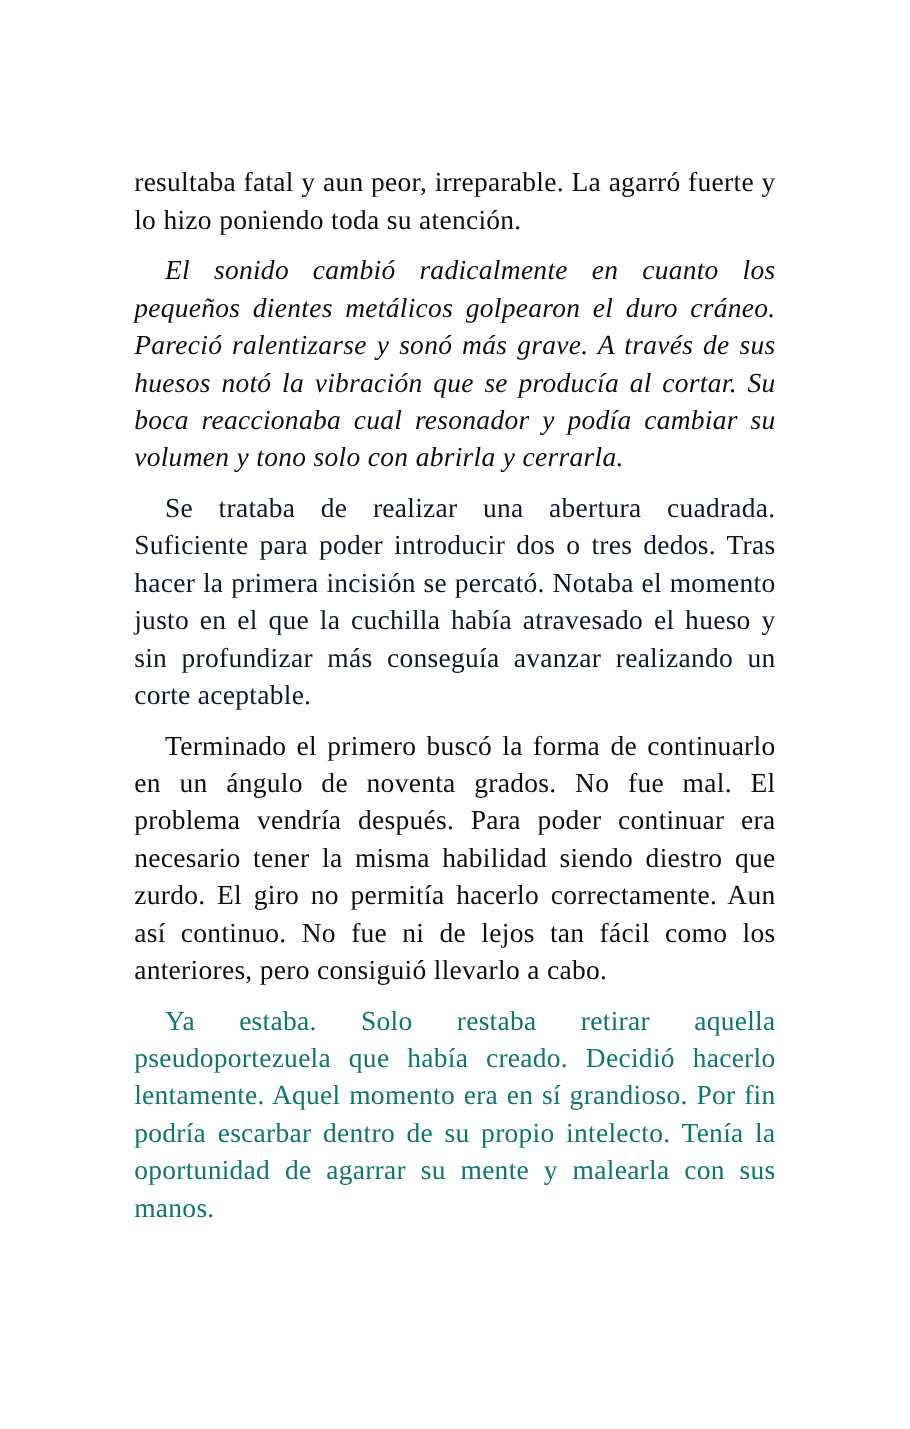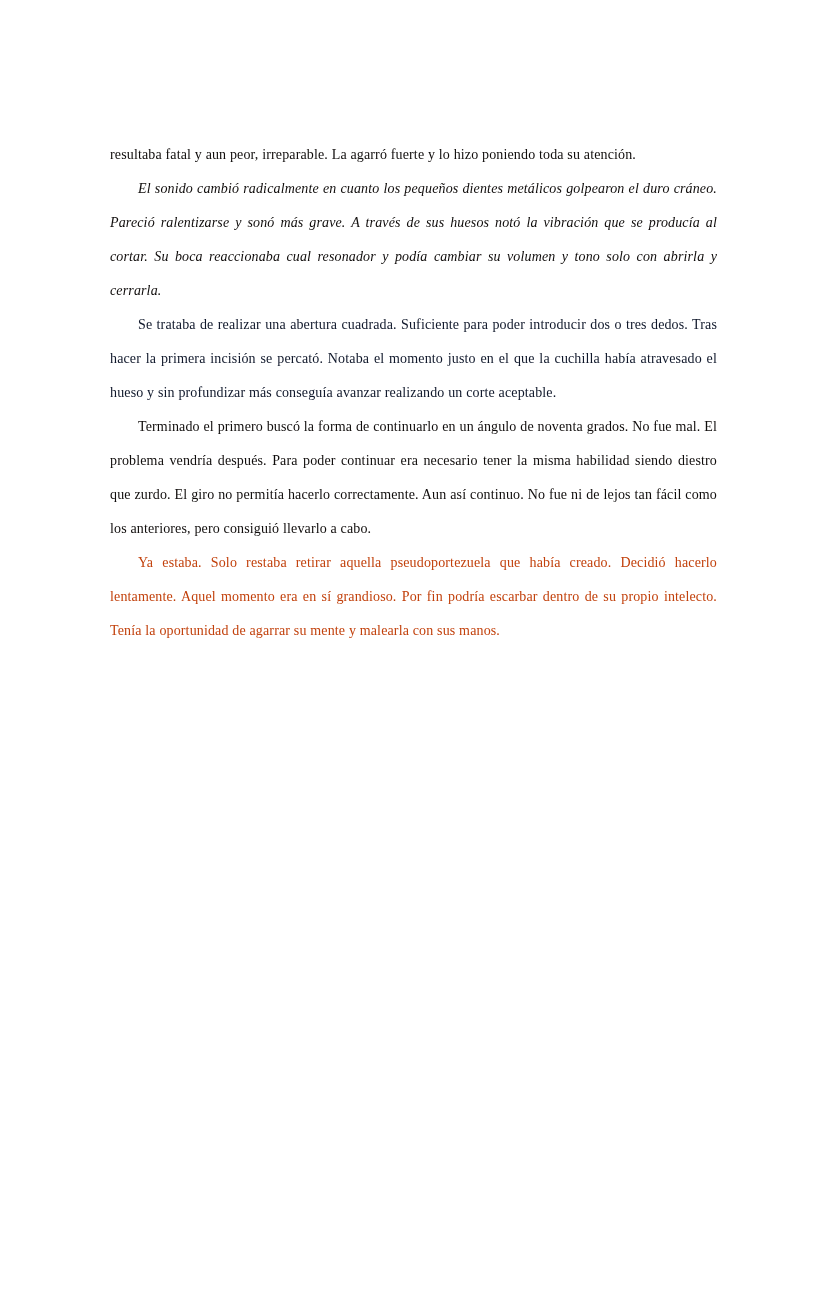--- a/index.html
+++ b/index.html
@@ -20,23 +20,23 @@
   }
 
   .text-column {
     position: absolute;
     left: 110px;
     top: 138px;
     width: 607px;
   }
 
   .para {
-    margin: 0;
+    margin: 12px;
     font-family: "Liberation Serif", "DejaVu Serif", serif;
-    font-size: 14px;
+    font-size: 25px;
     line-height: 34px;
     color: #100d0c;
     text-align: justify;
     text-justify: inter-word;
     -webkit-font-smoothing: antialiased;
     letter-spacing: 0.01em;
     word-spacing: 0.005em;
     hyphens: none;
   }
 
@@ -68,20 +68,20 @@
   <div class="text-column">
 
     <p class="para continuation" style="color: rgb(16, 13, 12);">resultaba fatal y aun peor, irreparable. La agarró fuerte y lo hizo poniendo toda su atención.</p>
 
     <p class="para indented" style="color: rgb(16, 13, 12); font-style: italic;">El sonido cambió radicalmente en cuanto los pequeños dientes metálicos golpearon el duro cráneo. Pareció ralentizarse y sonó más grave. A través de sus huesos notó la vibración que se producía al cortar. Su boca reaccionaba cual resonador y podía cambiar su volumen y tono solo con abrirla y cerrarla.</p>
 
     <p class="para indented" style="color: #0f172a;">Se trataba de realizar una abertura cuadrada. Suficiente para poder introducir dos o tres dedos. Tras hacer la primera incisión se percató.  Notaba el momento justo en el que la cuchilla había atravesado el hueso y sin profundizar más conseguía avanzar realizando un corte aceptable.</p>
 
     <p class="para indented" style="color: rgb(16, 13, 12);">Terminado el primero buscó la forma de continuarlo en un ángulo de noventa grados. No fue mal. El problema vendría después. Para poder continuar era necesario tener la misma habilidad siendo diestro que zurdo. El giro no permitía hacerlo correctamente. Aun así continuo. No fue ni de lejos tan fácil como los anteriores, pero consiguió llevarlo a cabo.</p>
 
-    <p class="para indented" style="color: #c2410c; font-family: Liberation Serif, serif;">Ya estaba. Solo restaba retirar aquella pseudoportezuela que había creado. Decidió hacerlo lentamente. Aquel momento era en sí grandioso. Por fin podría escarbar dentro de su propio intelecto. Tenía la oportunidad de agarrar su mente y malearla con sus manos.</p>
+    <p class="para indented" style="color: #0f766e; font-family: Liberation Serif, serif;">Ya estaba. Solo restaba retirar aquella pseudoportezuela que había creado. Decidió hacerlo lentamente. Aquel momento era en sí grandioso. Por fin podría escarbar dentro de su propio intelecto. Tenía la oportunidad de agarrar su mente y malearla con sus manos.</p>
 
     <div class="section-break"></div>
 
 
   </div>
 
 </div>
 
 </body></html>

